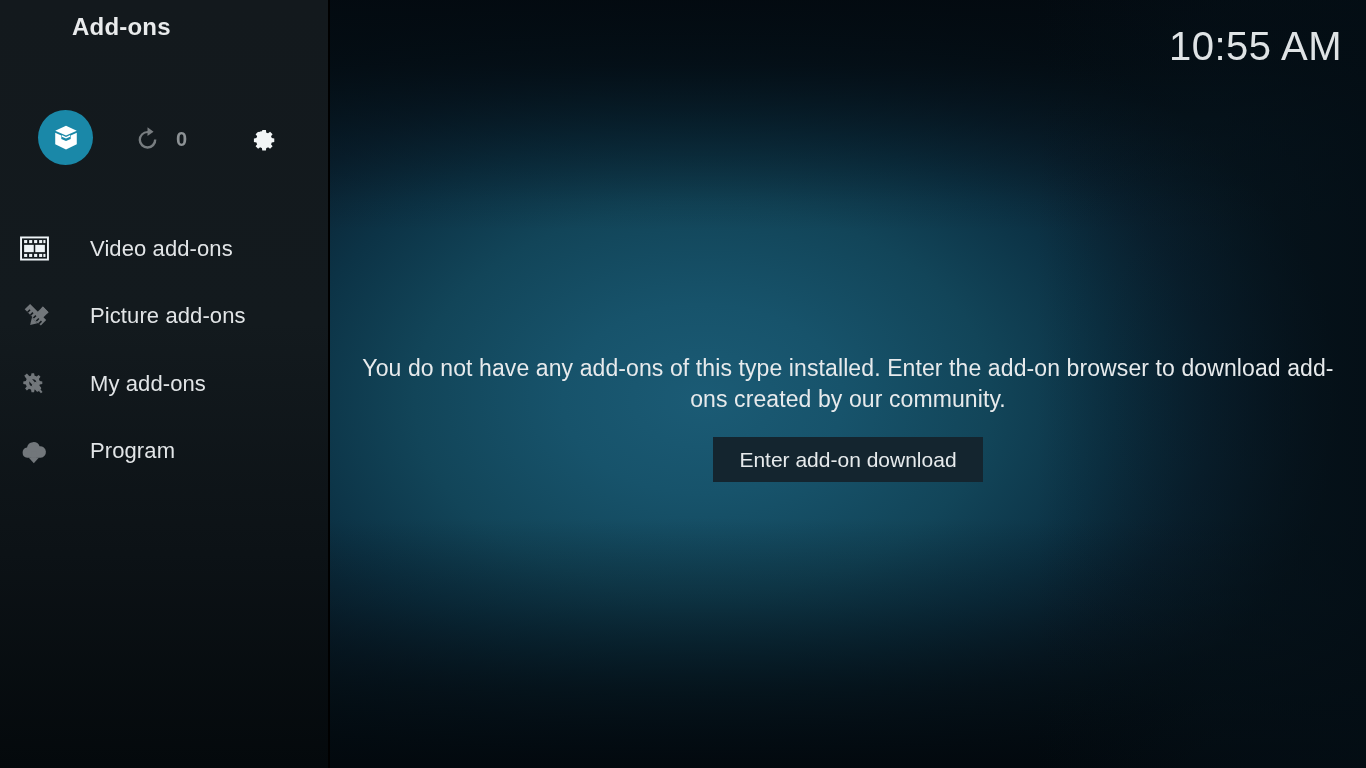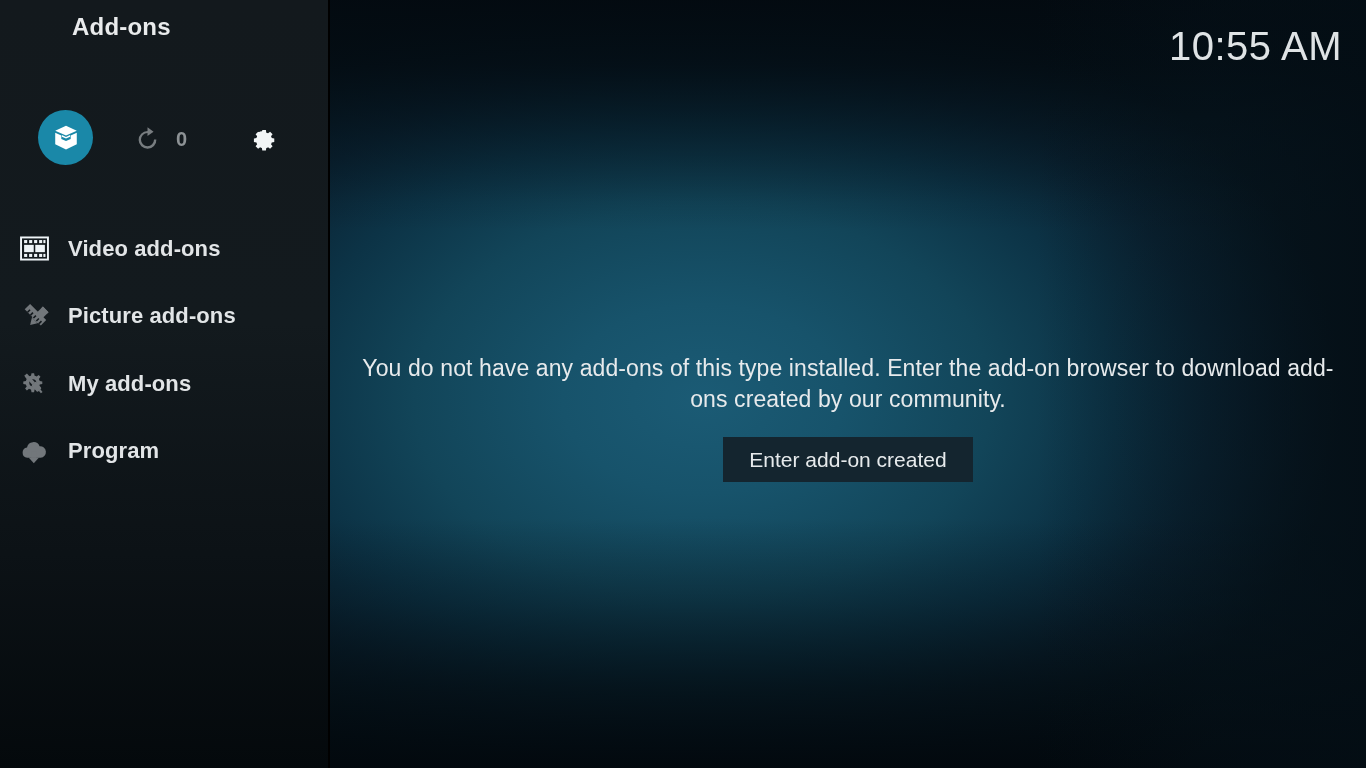--- a/index.html
+++ b/index.html
@@ -153,23 +153,23 @@
     cursor:pointer;
   }
   .menu-icon {
     width:32px; height:32px;
     display:flex; align-items:center; justify-content:center;
     flex:0 0 32px;
     color:#72777b;
   }
   .menu-item.selected .menu-icon { color:#eef4f7; }
   .menu-label {
-    margin-left:18px;
+    margin-left:40px;
     font-size:22px;
-    font-weight:700;
+    font-weight:400;
     color:#e2e5e7;
     white-space:nowrap;
     letter-spacing:0.1px;
   }
 
   
   #empty-state {
     position:absolute;
     left:330px; top:0;
     width:1036px; height:764px;
@@ -214,21 +214,21 @@
 
   <div id="main-pane">
     <div class="bg-radial"></div>
     <div class="bg-topfade"></div>
     <div class="bg-botfade"></div>
     <div class="bg-rightfade"></div>
   </div>
 
   <div id="empty-state">
     <div id="empty-message">You do not have any add-ons of this type installed. Enter the add-on browser to download add-ons created by our community.</div>
-    <button id="enter-browser-button">Enter add-on created</button>
+    <button id="enter-browser-button">Enter add-on download</button>
   </div>
 
   <div id="sidebar">
 
     <div id="page-title">Add-ons</div>
 
     <div id="addons-badge">
       <svg width="30" height="30" viewBox="0 0 32 32">
 
         <polygon points="16,3 27.5,8.2 16,13.4 4.5,8.2" fill="#ffffff"></polygon>

